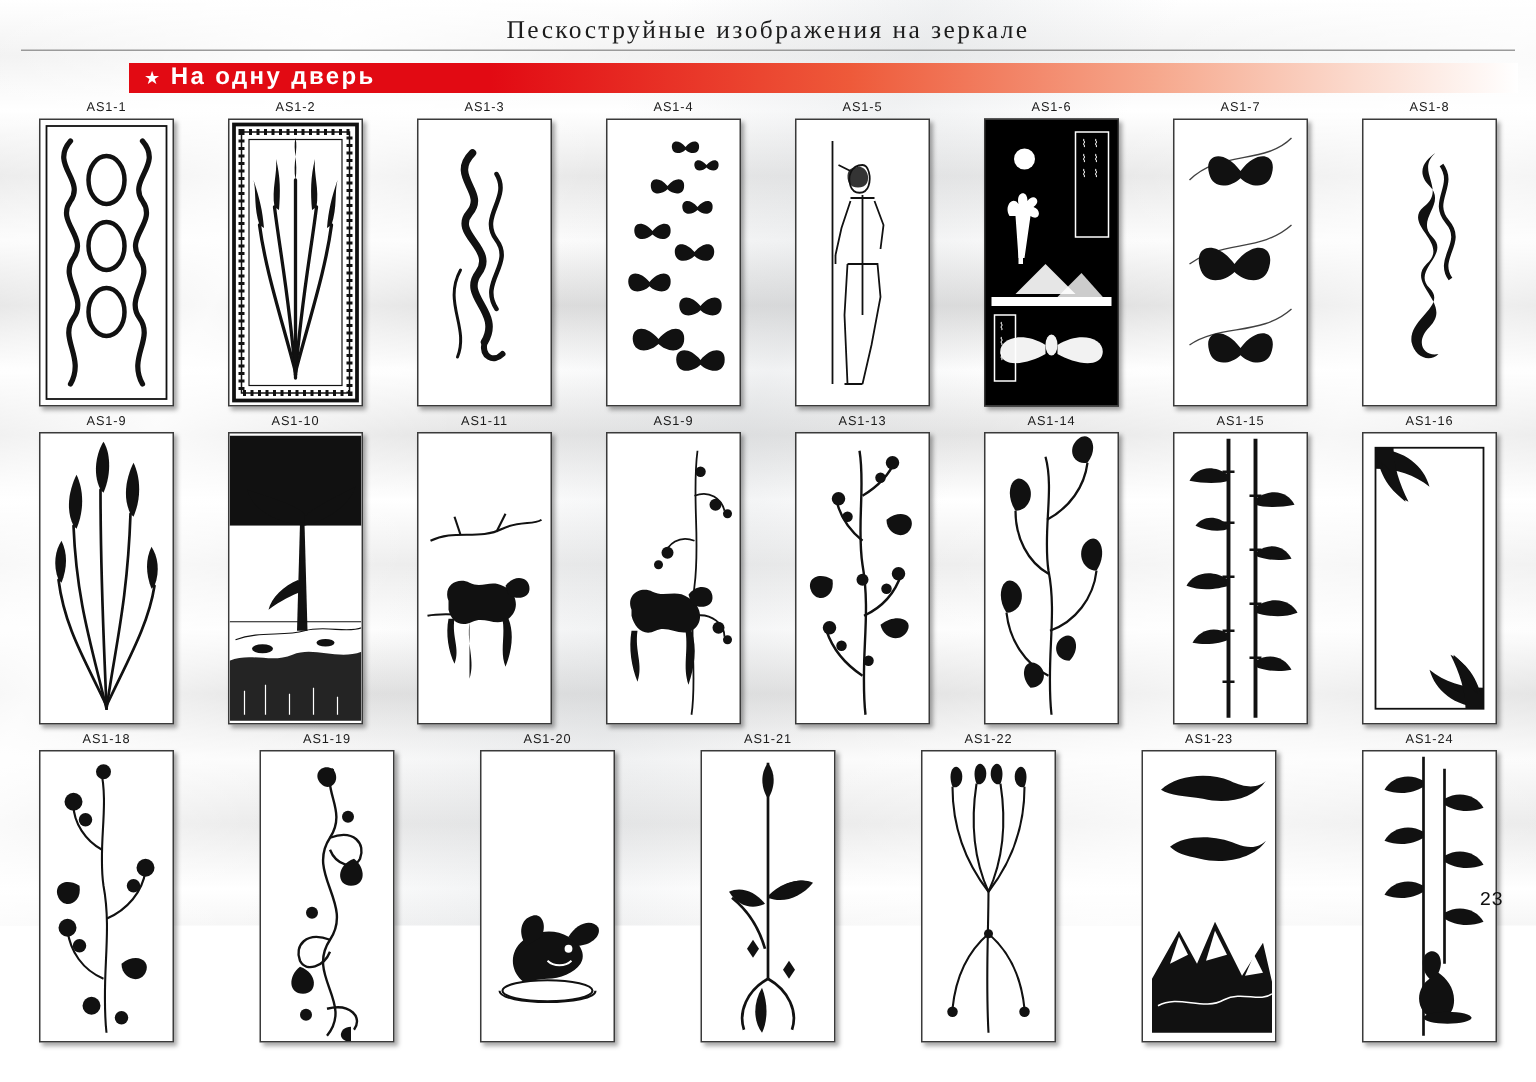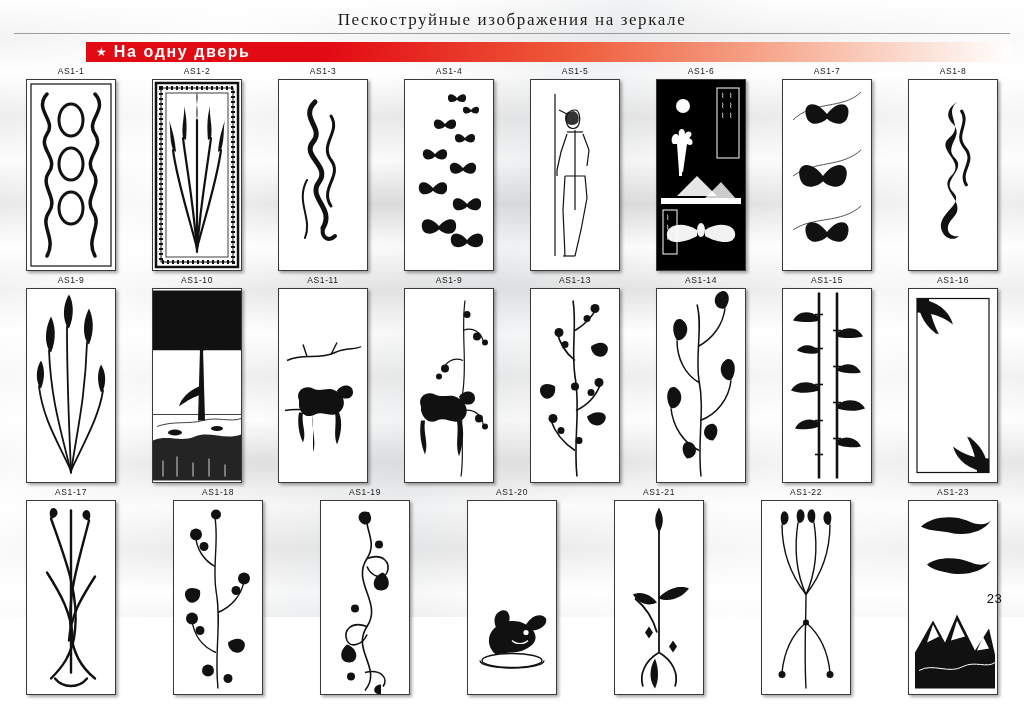--- a/index.html
+++ b/index.html
@@ -567,39 +567,20 @@
               <path d="M76 172 C68 166 62 156 60 146 C68 152 74 162 76 172 Z"></path>
             </g>
           </svg>
         </div>
       </div>
 
     </div>
 
     <div class="row">
 
-      <div class="cell">
-        <div class="cell-label">AS1-17</div>
-        <div class="panel tall">
-          <svg viewBox="0 0 88 190">
-            <g fill="none" stroke="#111" stroke-width="2.4" stroke-linecap="round">
-              <path d="M24 16 C38 56 52 90 48 128 C46 152 34 166 24 176"></path>
-              <path d="M62 18 C52 58 40 92 44 130 C46 154 58 168 68 176"></path>
-              <path d="M44 8 C44 60 44 110 44 170"></path>
-              <path d="M20 70 C34 92 44 110 46 136"></path>
-              <path d="M68 74 C54 96 44 112 42 138"></path>
-              <path d="M28 176 C36 186 52 186 60 176"></path>
-            </g>
-            <g fill="#111">
-              <path d="M24 16 C20 8 26 2 30 8 C32 12 28 16 24 16 Z"></path>
-              <path d="M62 18 C66 10 60 4 56 10 C54 14 58 18 62 18 Z"></path>
-            </g>
-          </svg>
-        </div>
-      </div>
 
       <div class="cell">
         <div class="cell-label">AS1-18</div>
         <div class="panel tall">
           <svg viewBox="0 0 88 190">
             <g fill="none" stroke="#111" stroke-width="1.4">
               <path d="M44 186 C40 150 48 120 42 88 C38 62 46 34 40 10"></path>
               <path d="M42 150 C28 144 20 132 18 118"></path>
               <path d="M44 110 C58 104 68 92 70 78"></path>
               <path d="M41 64 C30 58 22 46 22 34"></path>
@@ -729,19 +710,41 @@
               <path d="M48 118 L56 134 L42 138 Z"></path>
               <path d="M74 134 L80 146 L68 148 Z"></path>
             </g>
             <g stroke="#fff" stroke-width="1" fill="none">
               <path d="M10 168 C24 160 40 172 54 164 C66 158 78 166 86 160"></path>
             </g>
           </svg>
         </div>
       </div>
 
+      <div class="cell">
+        <div class="cell-label">AS1-24</div>
+        <div class="panel tall">
+          <svg viewBox="0 0 88 190">
+            <g fill="none" stroke="#111" stroke-width="1.8">
+              <path d="M40 2 L40 188"></path>
+              <path d="M54 10 L54 140"></path>
+            </g>
+            <g fill="#111">
+              <path d="M40 18 C30 12 18 16 14 24 C24 28 34 26 40 22 Z"></path>
+              <path d="M40 52 C30 46 18 50 14 58 C24 62 34 60 40 56 Z"></path>
+              <path d="M40 88 C30 82 18 86 14 94 C24 98 34 96 40 92 Z"></path>
+              <path d="M54 30 C64 24 76 28 80 36 C70 40 60 38 54 34 Z"></path>
+              <path d="M54 68 C64 62 76 66 80 74 C70 78 60 76 54 72 Z"></path>
+              <path d="M54 106 C64 100 76 104 80 112 C70 116 60 114 54 110 Z"></path>
+              <path d="M44 150 C38 144 38 134 44 132 C50 130 54 138 50 146 C56 150 62 158 60 168
+                       C58 178 46 180 40 172 C34 164 38 154 44 150 Z"></path>
+              <ellipse cx="56" cy="176" rx="16" ry="4"></ellipse>
+            </g>
+          </svg>
+        </div>
+      </div>
 
     </div>
 
   </div>
 
   <div class="page-number">23</div>
 </div>
 
 </body></html>

